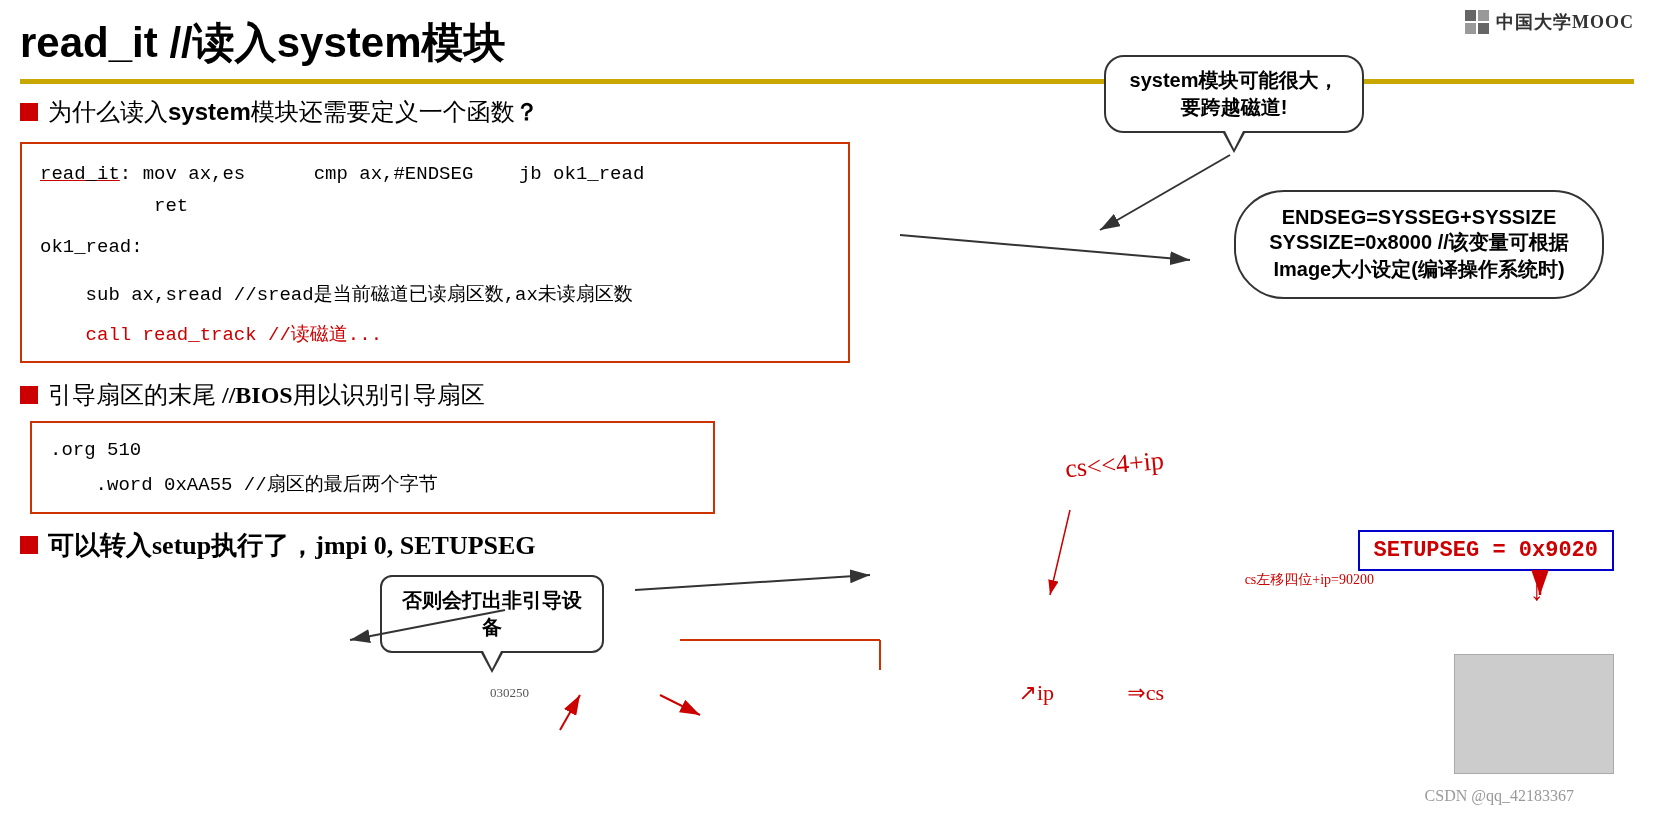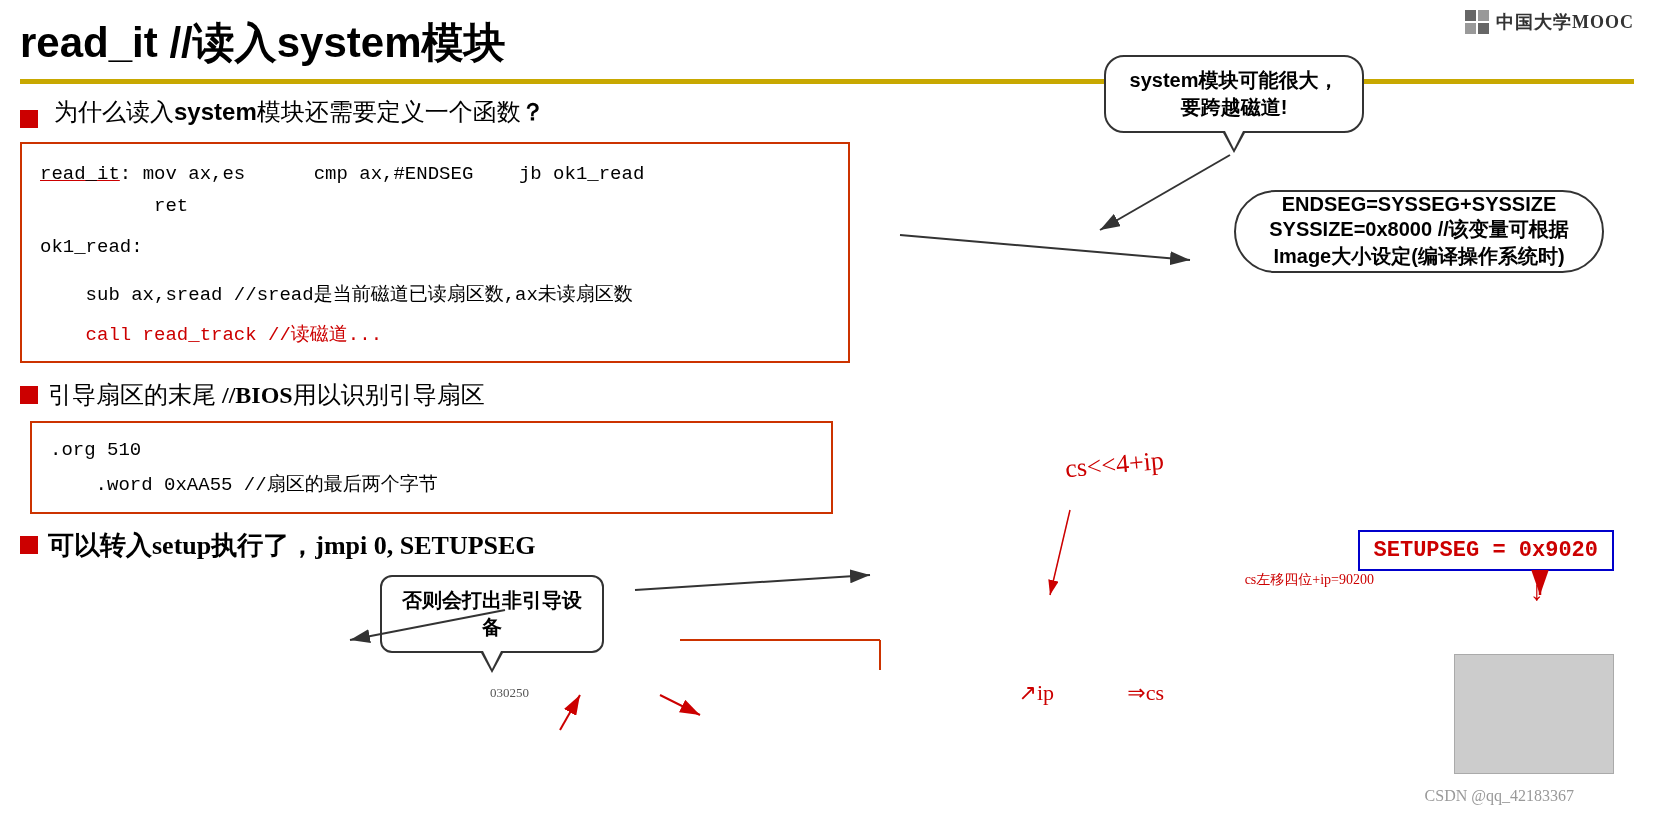--- a/index.html
+++ b/index.html
@@ -53,24 +53,24 @@
     .gold-divider {
       width: 100%;
       height: 5px;
       background: linear-gradient(to right, #c8a800, #c8a800);
       margin: 8px 0 12px 0;
     }
 
     
     .question-line {
       display: flex;
-      align-items: flex-end;
+      align-items: center;
       font-size: 24px;
       margin-bottom: 14px;
-      gap: 6px;
+      gap: 0;
     }
     .question-bullet {
       width: 18px;
       height: 18px;
       background: #c00;
       display: inline-block;
       margin-right: 10px;
       flex-shrink: 0;
     }
     .question-text {
@@ -107,21 +107,21 @@
 
     
     .org-block {
       font-family: 'Courier New', Courier, monospace;
       font-size: 19px;
       line-height: 1.8;
       margin-left: 10px;
       margin-bottom: 14px;
       border: 2px solid #cc3300;
       padding: 10px 18px;
-      width: 803px;
+      width: 685px;
       background: #fff;
     }
 
     
     .final-line {
       font-size: 26px;
       font-weight: bold;
       display: flex;
       align-items: center;
       gap: 0;
@@ -169,21 +169,21 @@
     }
 
     
     .endseg-box {
       position: absolute;
       top: 190px;
       right: 50px;
       background: #fff;
       border: 2px solid #333;
       border-radius: 50px;
-      padding: 1px 22px;
+      padding: 14px 22px;
       font-size: 20px;
       font-weight: bold;
       text-align: center;
       width: 370px;
       font-family: Arial, sans-serif;
     }
 
     
     .setupseg-box {
       position: absolute;

